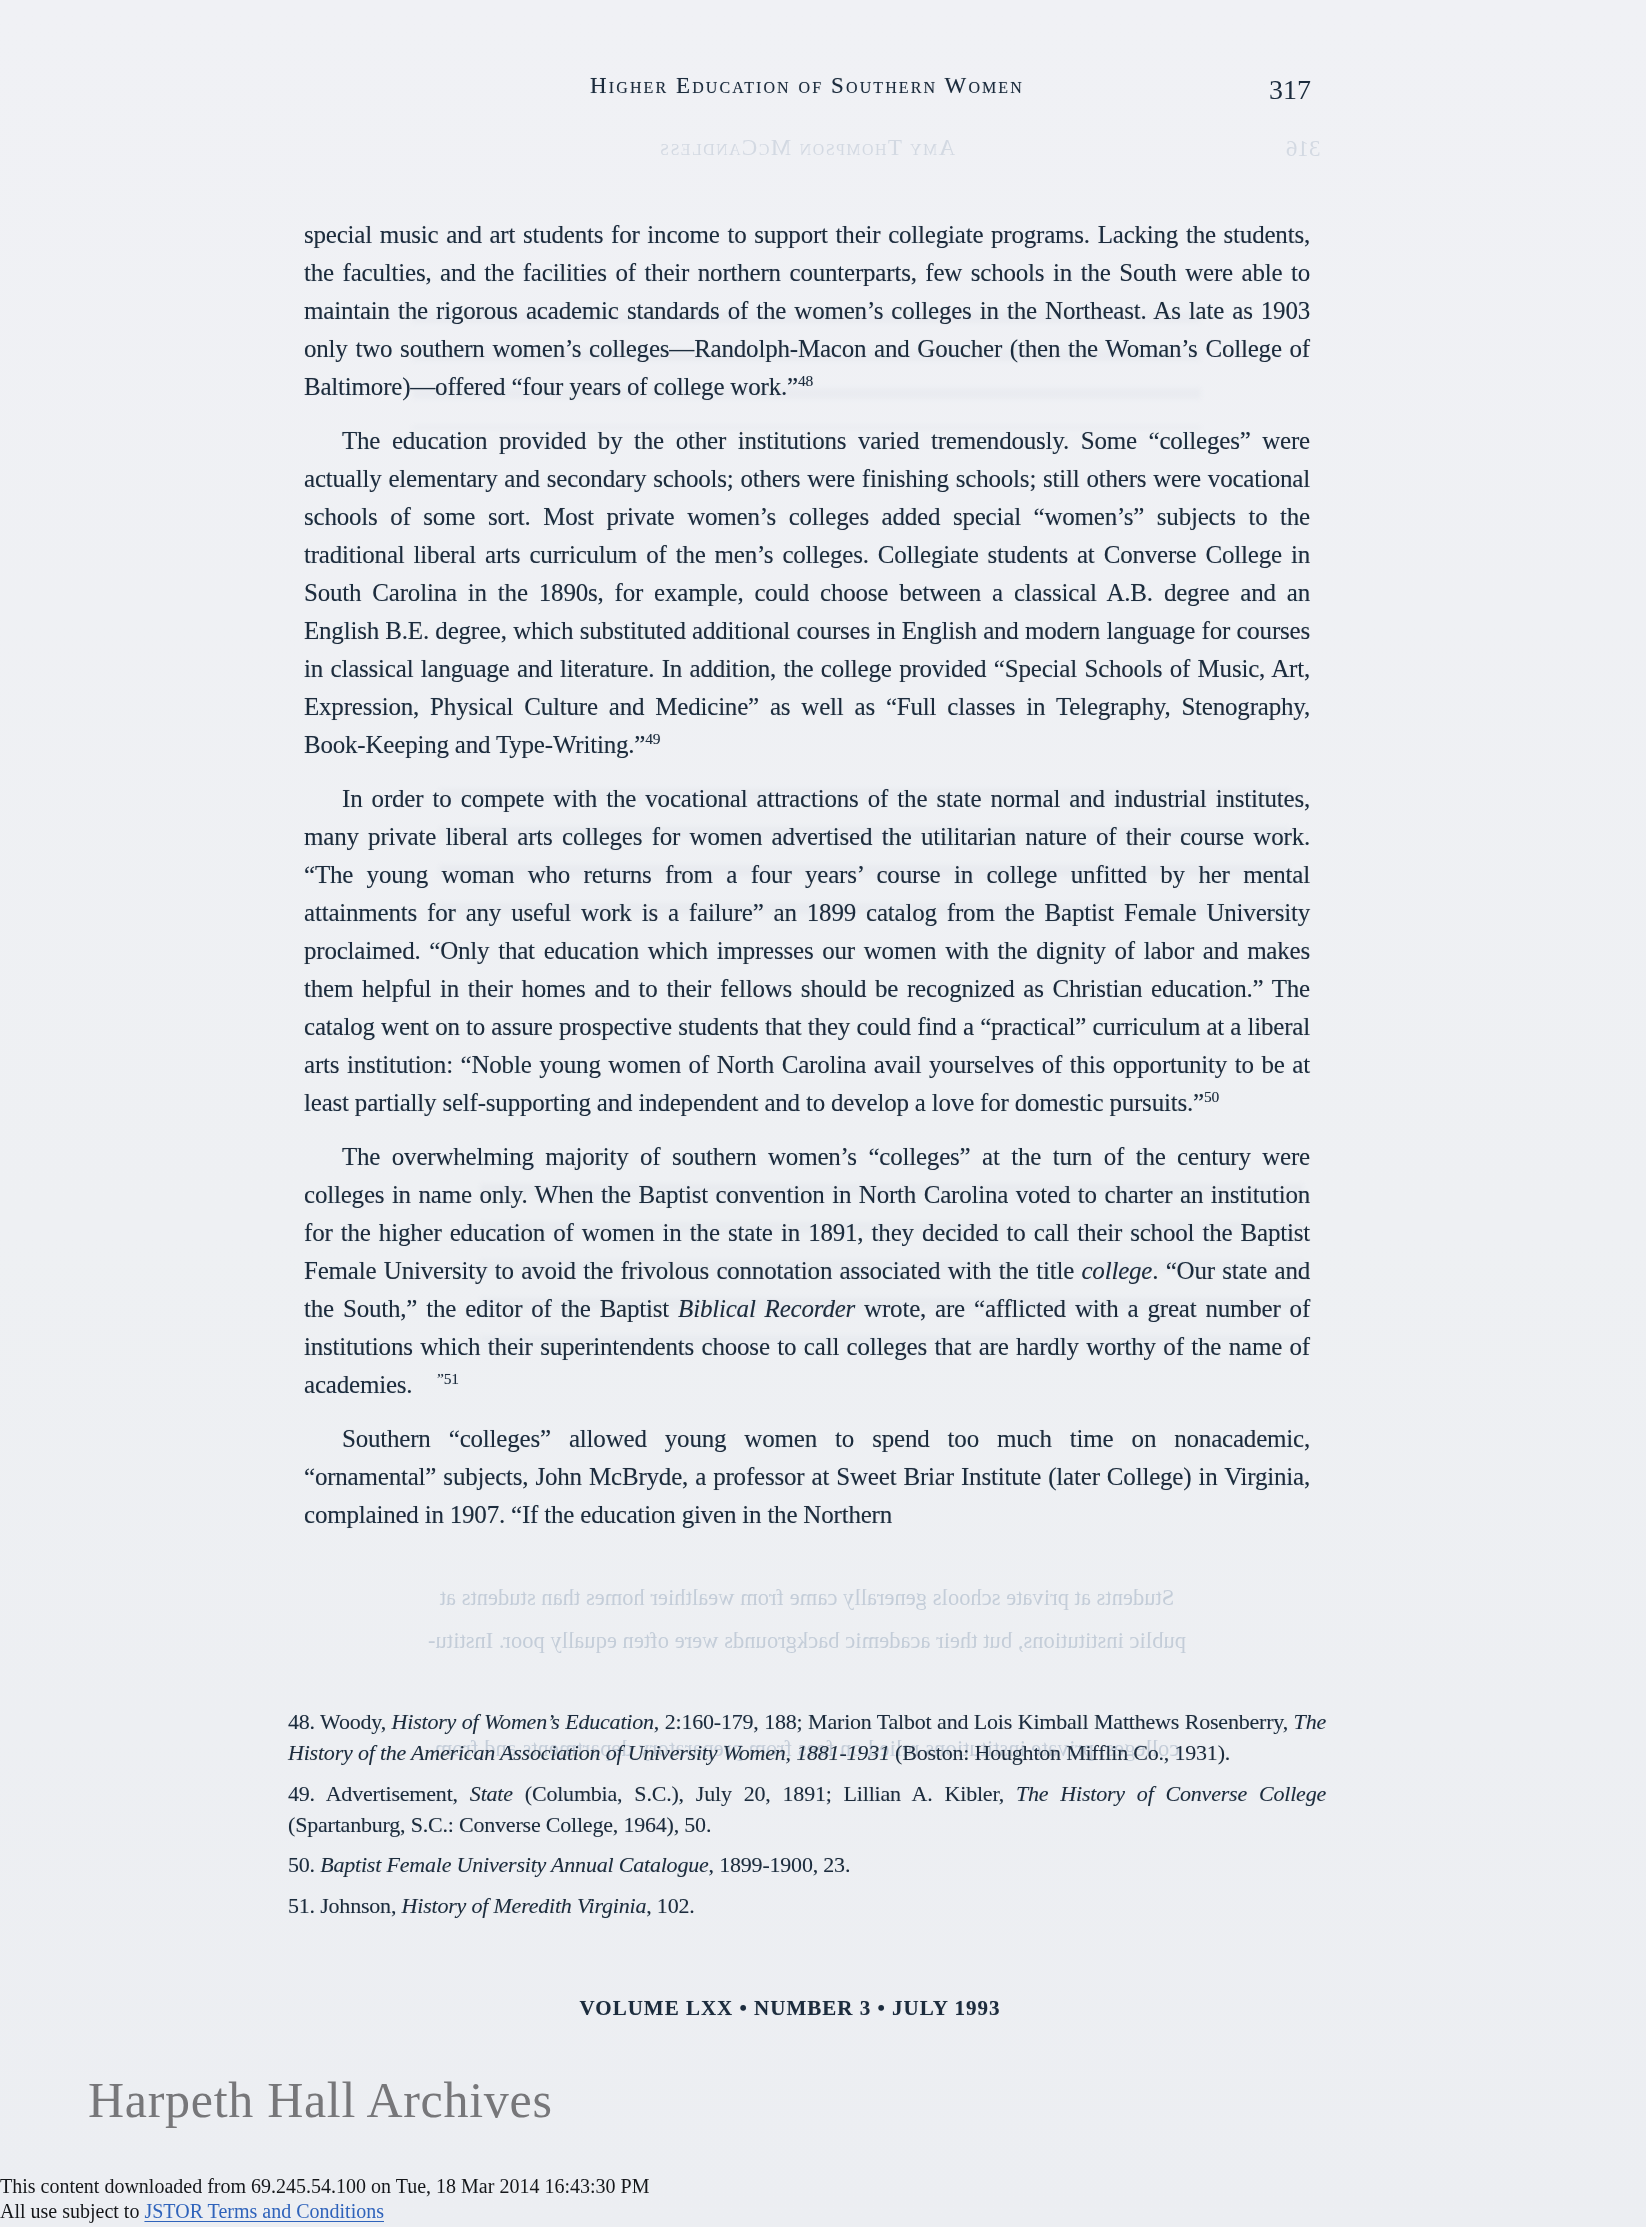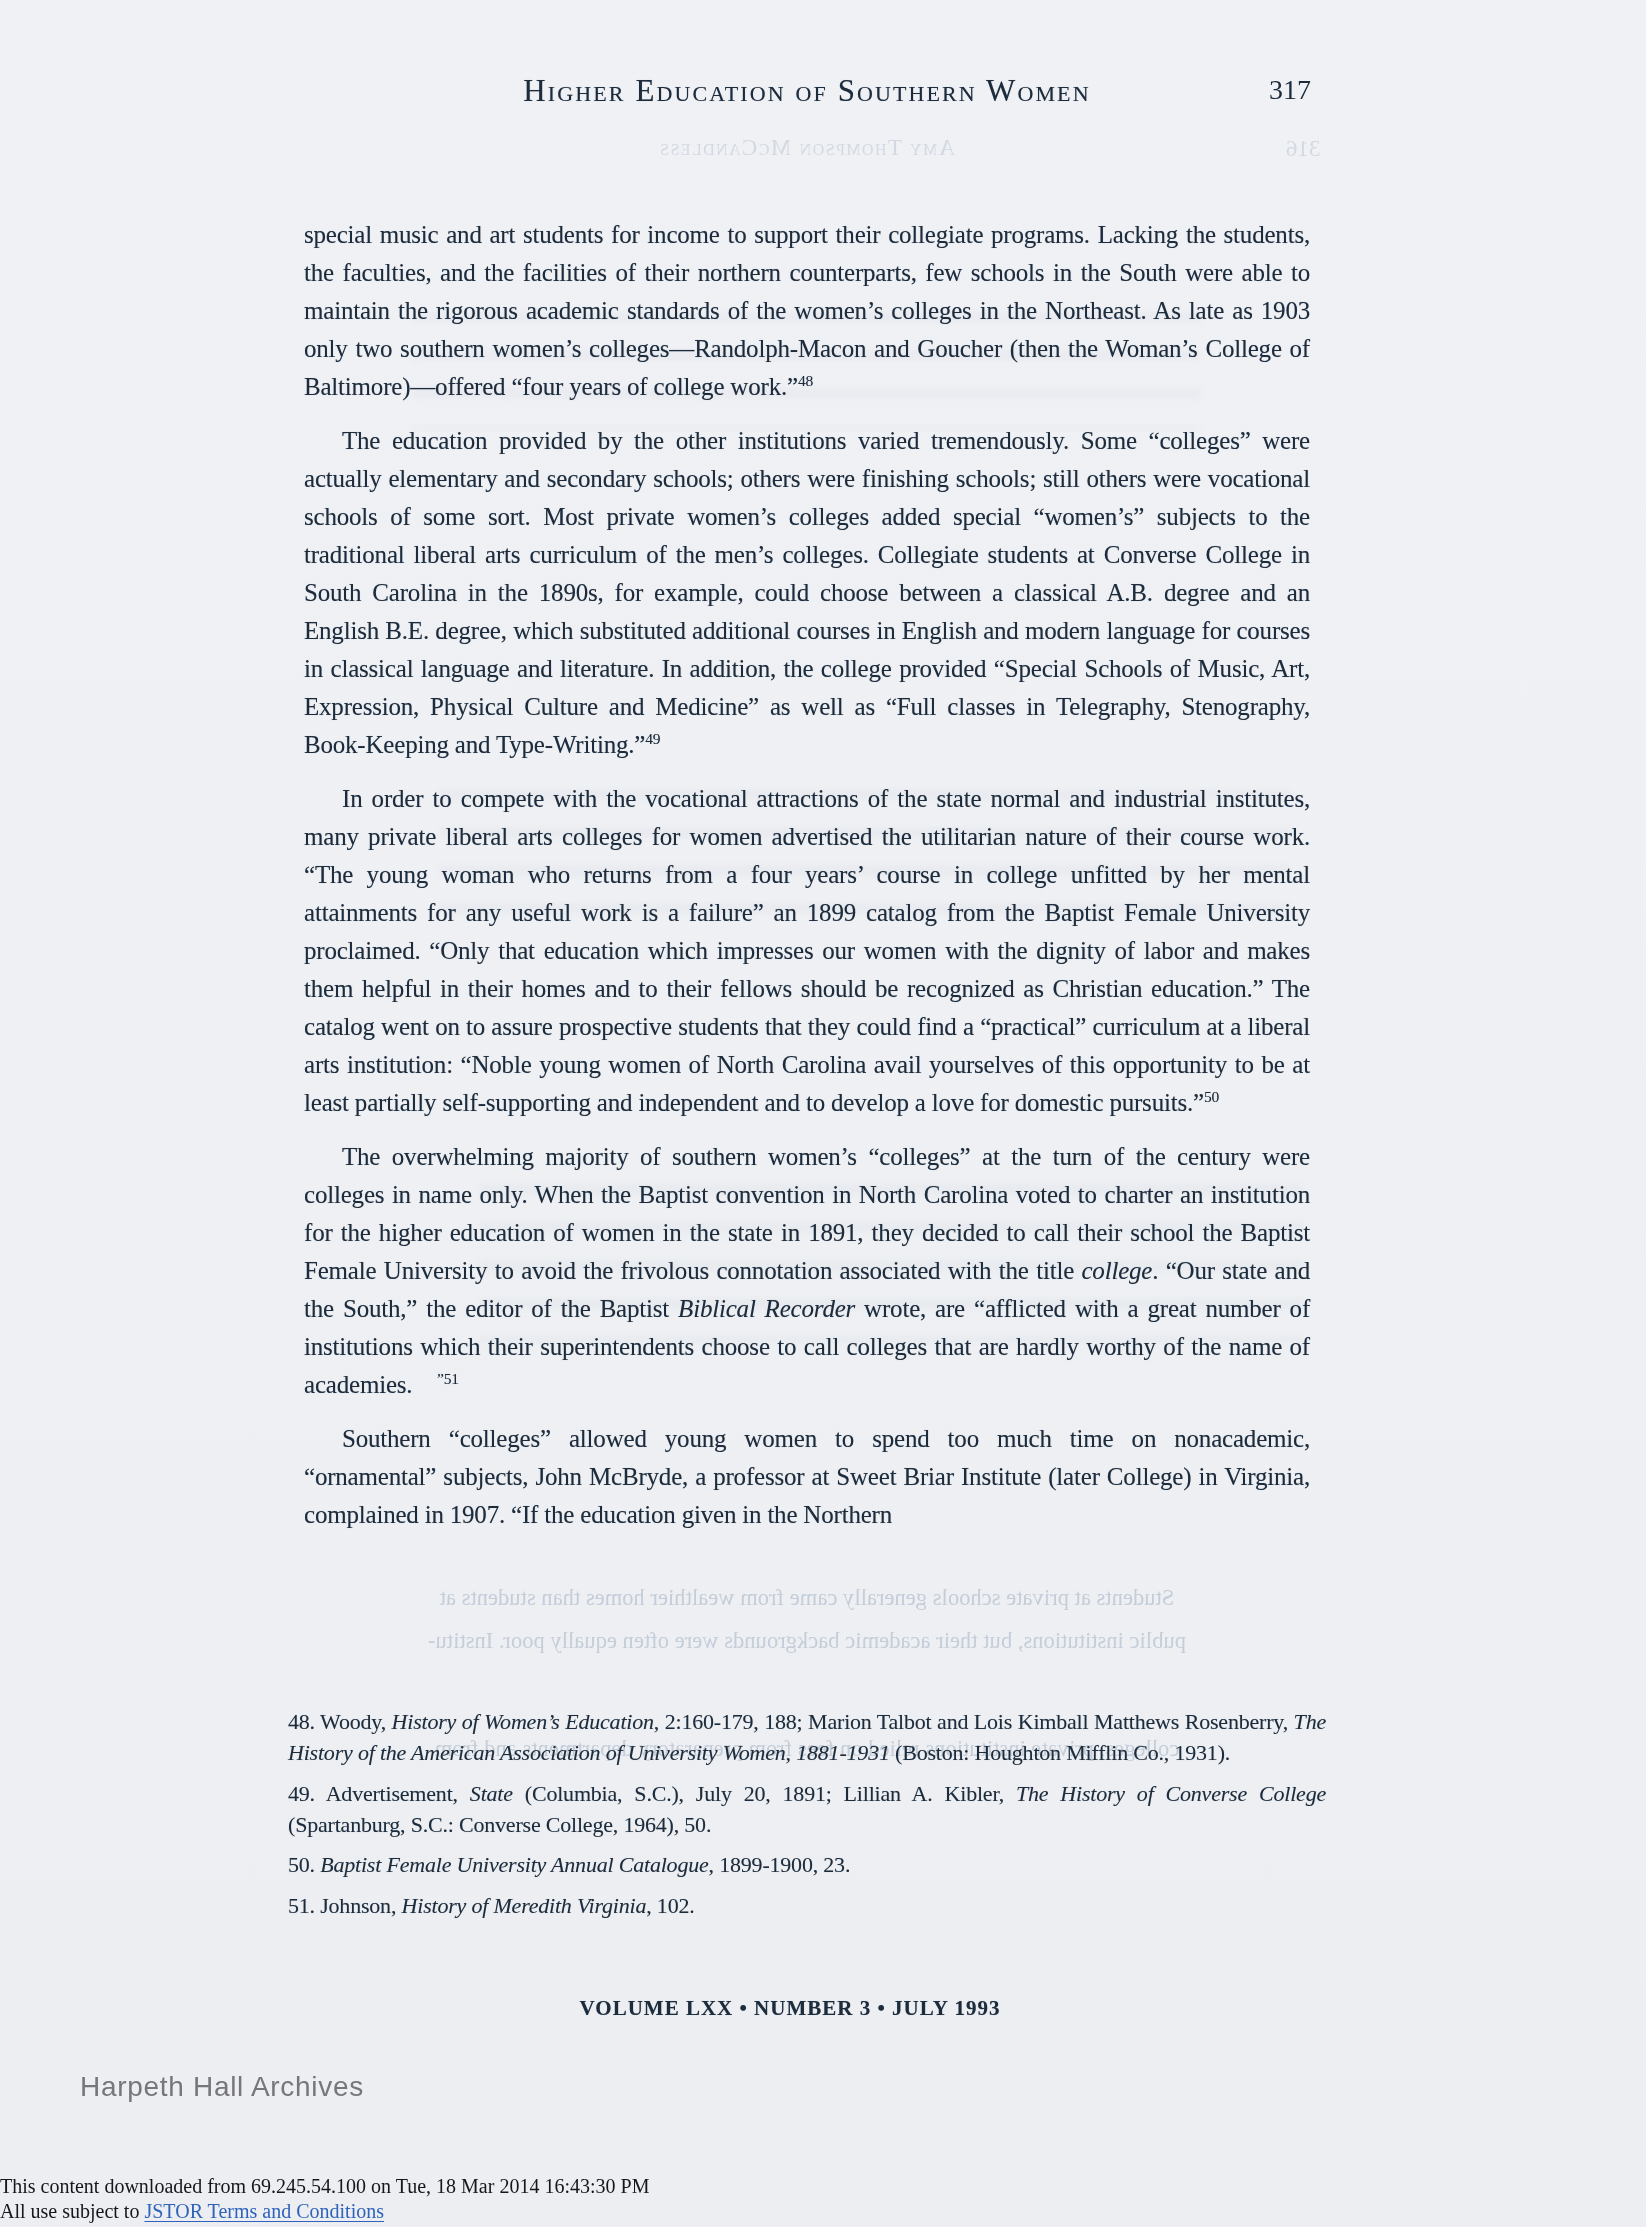--- a/index.html
+++ b/index.html
@@ -7,21 +7,21 @@
     position:relative; width:1646px; height:2227px; overflow:hidden;
     background:linear-gradient(180deg,#f0f1f5 0%, #eef0f3 55%, #ecEEf2 100%);
     background-color:#eef0f3;
     font-family:"Liberation Serif", serif;
     color:#1c2c3d;
   }
   
   .header-row { position:absolute; left:288px; top:73px; width:1038px; height:41px; }
   .header-title {
     position:absolute; left:0; right:0; text-align:center;
-    font-variant:small-caps; font-size:31px; letter-spacing:2.1px;
+    font-variant:small-caps; font-size:23px; letter-spacing:2.1px;
     text-shadow:0 0 0.7px rgba(28,44,61,.45);
   }
   .page-number { position:absolute; right:15px; top:1.4px; font-size:28px; }
   
   .ghosts { position:absolute; inset:0; z-index:0; }
   .ghost-header {
     position:absolute; left:288px; top:135px; width:1038px; height:34px;
     transform:scaleX(-1); opacity:.30; color:#93a4b9; filter:blur(0.7px);
   }
   .ghost-author { position:absolute; left:0; right:0; text-align:center;
@@ -58,22 +58,22 @@
   }
   .footnote { margin:0 0 9.6px 0; }
   
   .volume-line {
     position:absolute; left:0; top:1996px; width:1580px; z-index:1;
     text-align:center; font-size:21px; font-weight:bold; letter-spacing:1px;
     text-shadow:0 0 0.7px rgba(28,44,61,.4);
   }
   
   .watermark {
-    position:absolute; left:80px; top:2071px; z-index:1;
-    font-family:Liberation Sans, sans-serif; font-size:28px;
+    position:absolute; left:88px; top:2071px; z-index:1;
+    font-family:Liberation Serif, serif; font-size:50px;
     color:#77777a; letter-spacing:0.7px;
   }
   
   .jstor {
     position:absolute; left:0; top:2174px; width:1646px; z-index:1;
     text-align:left; font-size:20px; line-height:25px; color:#15171a;
   }
   .jstor-link { color:#2f63bb; text-decoration:underline; text-decoration-thickness:1.4px; text-underline-offset:2.7px; cursor:pointer; }
 </style>
 </head>

